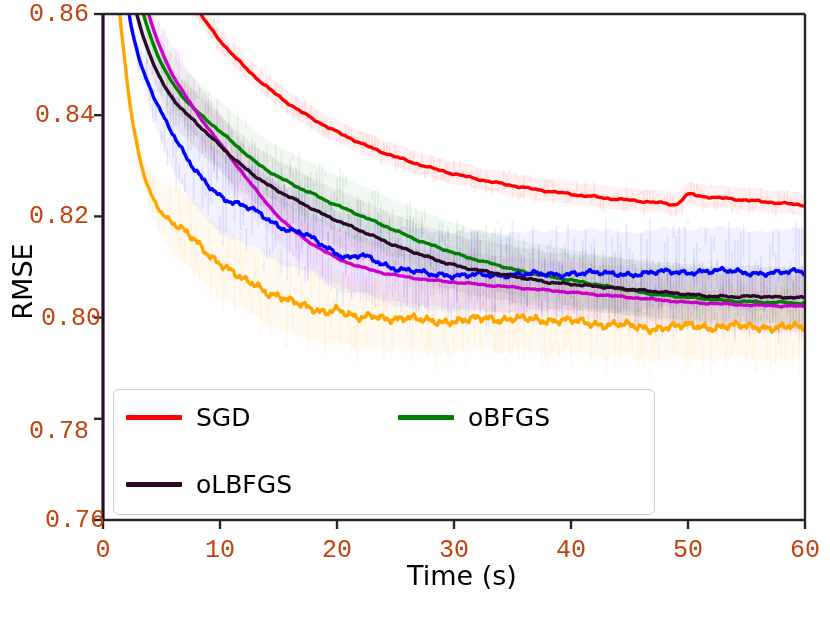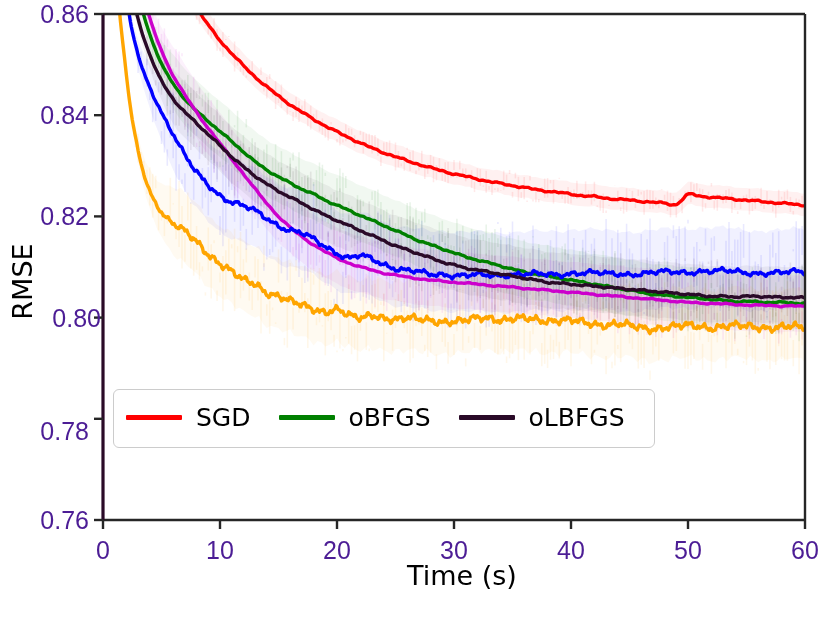--- a/index.html
+++ b/index.html
@@ -20,23 +20,23 @@
     background: #ffffff;
   }
   #plot-svg {
     position: absolute;
     left: 0;
     top: 0;
   }
   .tick-label {
     position: absolute;
     font-size: 25px;
-    color: #4c1d95;
+    color: #c2410c;
     white-space: nowrap;
-    font-family: Liberation Sans, sans-serif;
+    font-family: Liberation Mono, monospace;
   }
   .ytick {
     text-align: right;
     transform: translateY(-50%);
   }
   .xtick {
     text-align: center;
     transform: translateX(-50%);
   }
   #ylabel {
@@ -68,21 +68,21 @@
     top: 389px;
     width: 542px;
     box-sizing: border-box;
     background: rgba(255,255,255,0.88);
     border: 1px solid #cccccc;
     border-radius: 6px;
     padding: 8px 12px 10px 12px;
   }
   .legend-grid {
     display: grid;
-    grid-template-columns: 1fr 1fr 1fr 1fr;
+    grid-template-columns: 1fr 1fr;
     grid-row-gap: 3px;
     grid-column-gap: 4px;
     gap: 28px;
   }
   .legend-entry {
     display: flex;
     align-items: center;
     height: 39px;
   }
   .legend-swatch {
@@ -1557,25 +1557,25 @@
         <line x1="220" y1="520" x2="220" y2="529" stroke="#262626" stroke-width="2.4"></line>
         <line x1="337" y1="520" x2="337" y2="529" stroke="#262626" stroke-width="2.4"></line>
         <line x1="454" y1="520" x2="454" y2="529" stroke="#262626" stroke-width="2.4"></line>
         <line x1="571" y1="520" x2="571" y2="529" stroke="#262626" stroke-width="2.4"></line>
         <line x1="688" y1="520" x2="688" y2="529" stroke="#262626" stroke-width="2.4"></line>
         <line x1="805" y1="520" x2="805" y2="529" stroke="#262626" stroke-width="2.4"></line>
       </g>
   </svg>
 
   <div id="ytick-labels">
-      <div class="tick-label ytick" style="top: 520px; left: 0px; width: 89px;">0.76</div>
+      <div class="tick-label ytick" style="top: 520px; left: 16px; width: 89px;">0.76</div>
       <div class="tick-label ytick" style="top: 418.8px; left: 0px; width: 89px; margin-top: 12px;">0.78</div>
       <div class="tick-label ytick" style="top: 317.6px; left: 12px; width: 89px;">0.80</div>
       <div class="tick-label ytick" style="top: 216.4px; left: 0px; width: 89px;">0.82</div>
-      <div class="tick-label ytick" style="top: 115.2px; left: 0px; width: 89px;">0.84</div>
+      <div class="tick-label ytick" style="top: 115.2px; left: 0px; width: 89px; padding-left: 6px;">0.84</div>
       <div class="tick-label ytick" style="top: 14px; left: 0px; width: 89px;">0.86</div>
     </div>
   <div id="xtick-labels">
       <div class="tick-label xtick" style="left: 103px; top: 536px;">0</div>
       <div class="tick-label xtick" style="left: 220px; top: 536px;">10</div>
       <div class="tick-label xtick" style="left: 337px; top: 536px;">20</div>
       <div class="tick-label xtick" style="left: 454px; top: 536px;">30</div>
       <div class="tick-label xtick" style="left: 571px; top: 536px;">40</div>
       <div class="tick-label xtick" style="left: 688px; top: 536px;">50</div>
       <div class="tick-label xtick" style="left: 805px; top: 536px;">60</div>

